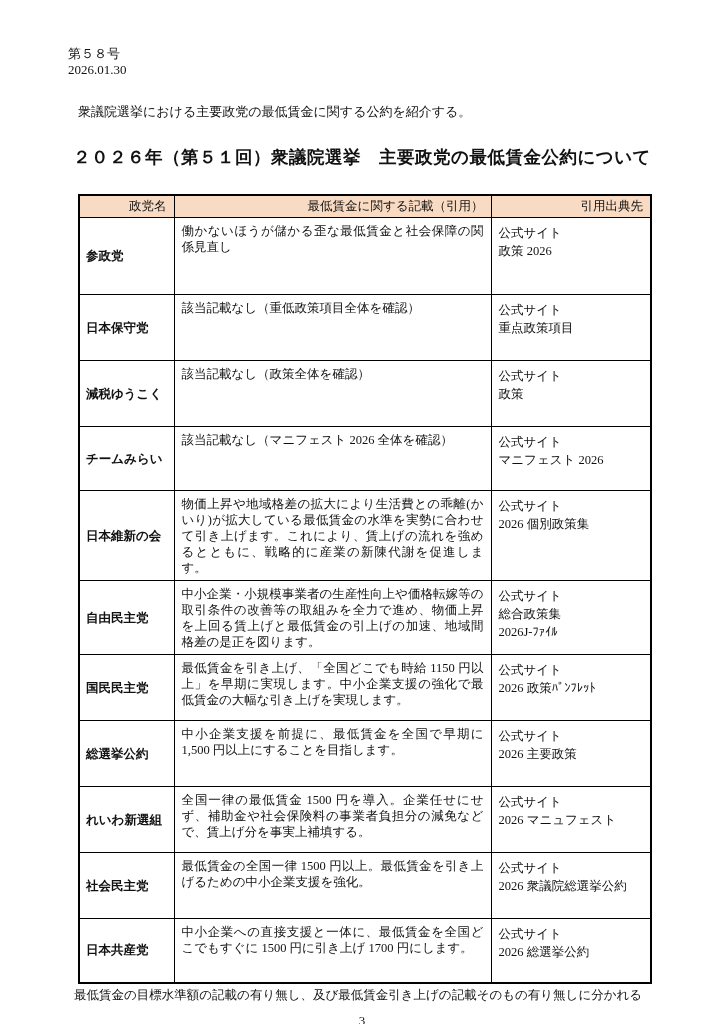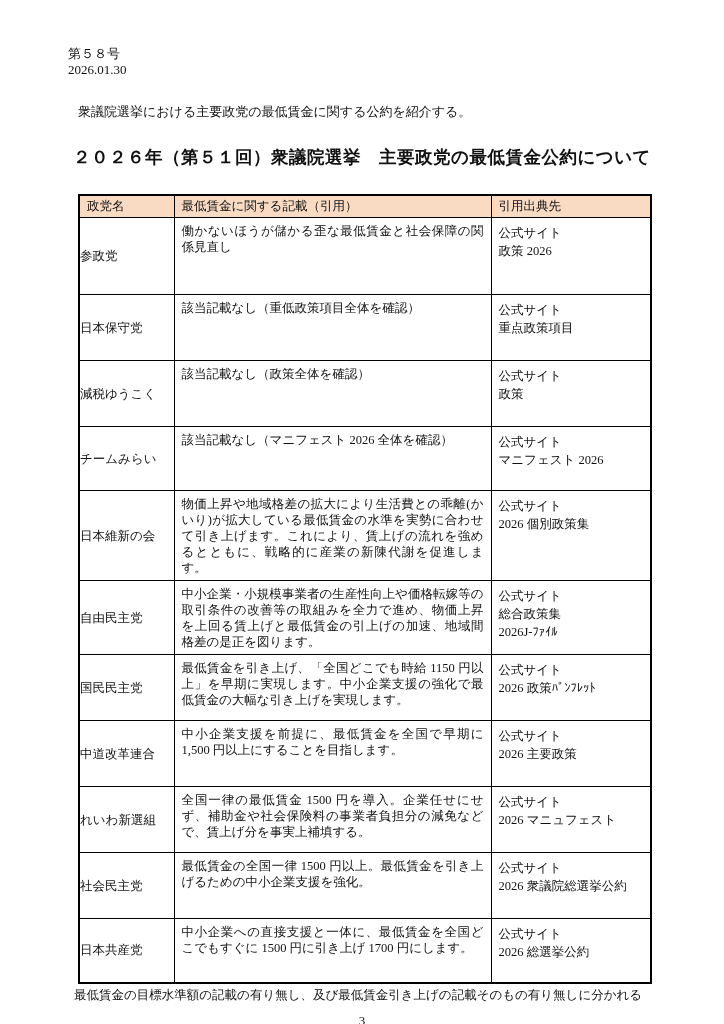--- a/index.html
+++ b/index.html
@@ -37,26 +37,26 @@
   table.pledges th,table.pledges td{
     border:1px solid #000;
     font-size:12.5px;
     box-sizing:border-box;
   }
   table.pledges col.c-party{width:95px;}
   table.pledges col.c-statement{width:317px;}
   table.pledges col.c-source{width:160px;}
   table.pledges thead th{
     background:#f9dbc3;
-    font-weight:normal;text-align:left;
+    font-weight:normal;text-align:right;
     padding:2px 7px;height:22px;
     border-bottom:1.5px solid #000;
     margin-top:28px;
   }
-  td.party{vertical-align:middle;padding:4px 0;line-height:16px;}
+  td.party{vertical-align:middle;padding:4px 6px;line-height:16px;font-weight:bold;}
   td.statement{vertical-align:top;padding:5px 7px 4px 7px;line-height:16px;text-align:justify;}
   td.source{vertical-align:top;padding:6px 19px 4px 7px;line-height:18px;}
   
   tbody tr:nth-child(1){height:77px;}
   tbody tr:nth-child(2){height:66px;}
   tbody tr:nth-child(3){height:66px;}
   tbody tr:nth-child(4){height:64px;}
   tbody tr:nth-child(5){height:64px;}
   tbody tr:nth-child(6){height:70px;}
   tbody tr:nth-child(7){height:66px;}
@@ -153,21 +153,21 @@
       <tr>
         <td class="party">国民民主党</td>
         <td class="statement">最低賃金を引き上げ、「全国どこでも時給 1150 円以上」を早期に実現します。中小企業支援の強化で最低賃金の大幅な引き上げを実現します。</td>
         <td class="source">
           <div>公式サイト</div>
           <div>2026 政策ﾊﾟﾝﾌﾚｯﾄ</div>
           <div></div>
         </td>
       </tr>
       <tr>
-        <td class="party">中道改革連合</td>
+        <td class="party">総選挙公約</td>
         <td class="statement">中小企業支援を前提に、最低賃金を全国で早期に 1,500 円以上にすることを目指します。</td>
         <td class="source">
           <div>公式サイト</div>
           <div>2026 主要政策</div>
           <div></div>
         </td>
       </tr>
       <tr>
         <td class="party">れいわ新選組</td>
         <td class="statement">全国一律の最低賃金 1500 円を導入。企業任せにせず、補助金や社会保険料の事業者負担分の減免などで、賃上げ分を事実上補填する。</td>

